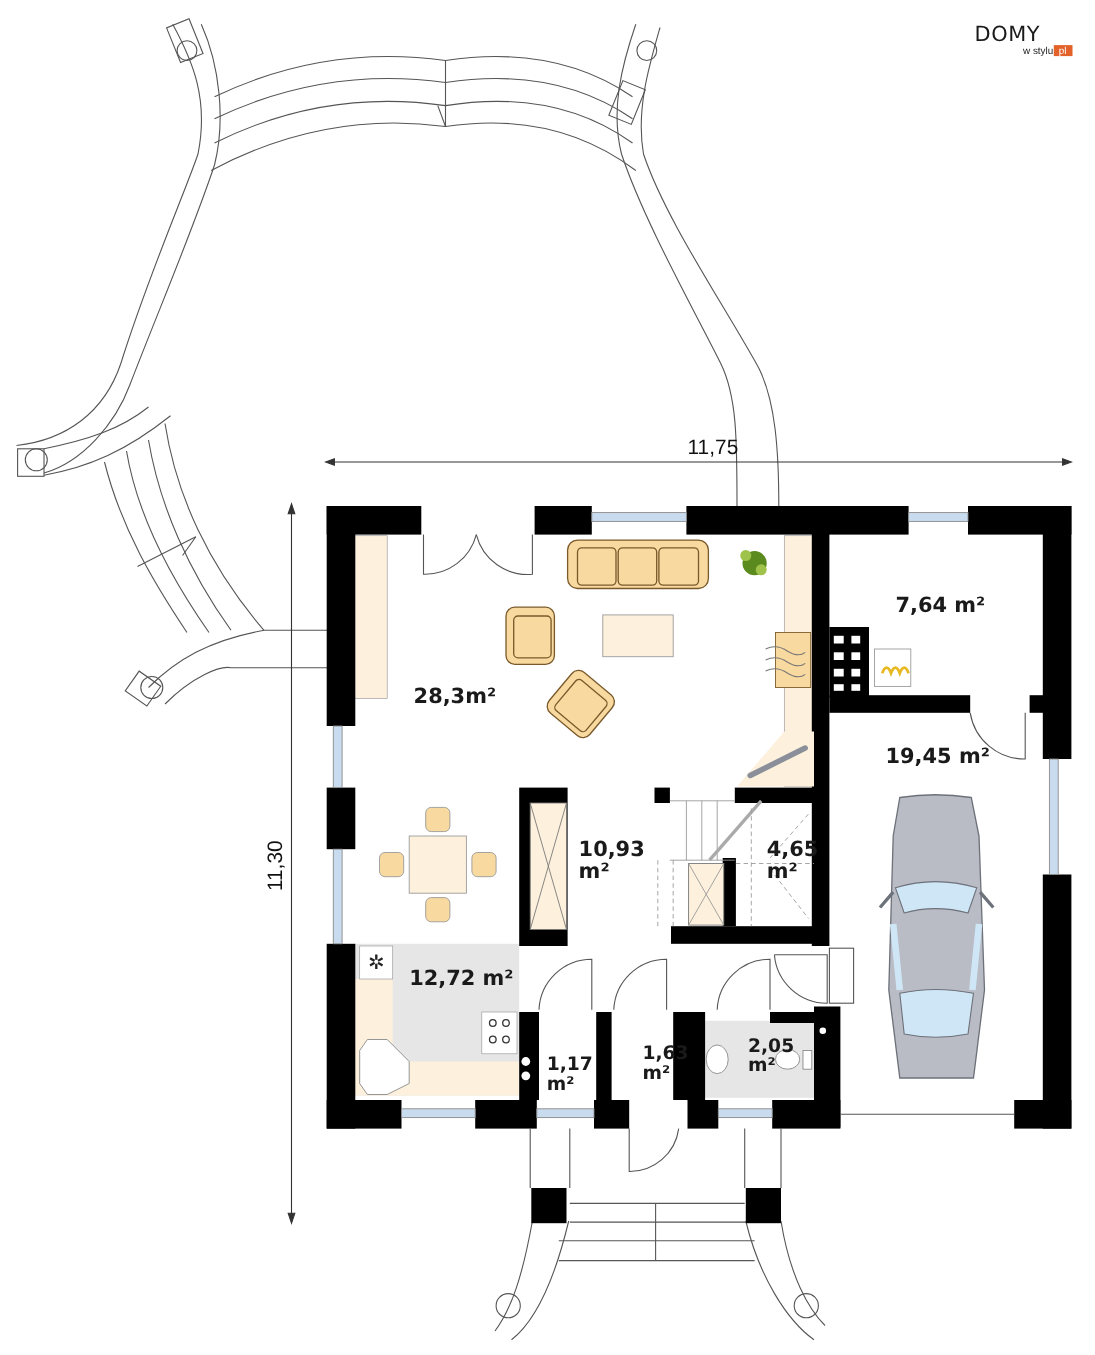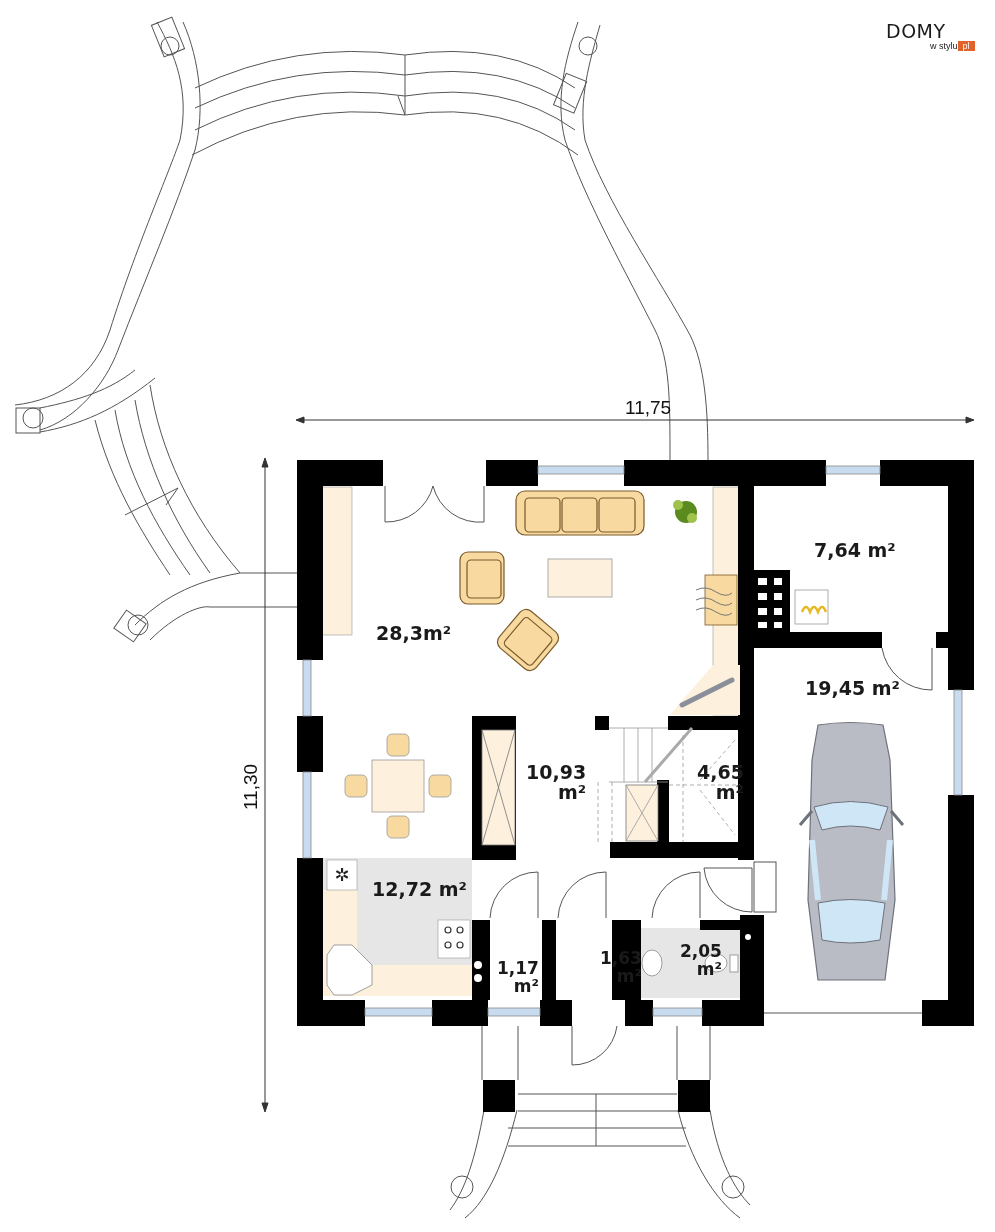--- a/index.html
+++ b/index.html
@@ -1,18 +1,18 @@
 <!DOCTYPE html>
 <html><head>
 <meta charset="utf-8">
 <style>
   html, body { margin: 0; padding: 0; background: #ffffff; }
   body { width: 995px; height: 1232px; position: relative; overflow: hidden; font-family: "Liberation Sans", sans-serif; }
   svg { position: absolute; left: 0; top: 0; }
-  .lbl { position: absolute; font-family: "DejaVu Sans", sans-serif; font-weight: bold; color: #1a1a1a; text-align: right; line-height: 1.05; white-space: nowrap; }
+  .lbl { position: absolute; font-family: "DejaVu Sans", sans-serif; font-weight: bold; color: #1a1a1a; text-align: left; line-height: 1.05; white-space: nowrap; }
   .lbl.big { font-size: 19px; }
   .lbl.med { font-size: 17px; }
   .dim { position: absolute; font-family: "Liberation Sans", sans-serif; font-size: 19px; color: #111; }
   .dim.v { transform: rotate(-90deg); transform-origin: center center; }
   .logo { position: absolute; left: 886px; top: 22px; }
   .logo .brand { font-family: "DejaVu Sans", sans-serif; font-weight: normal; font-size: 19px; color: #1b1b1b; letter-spacing: 0.5px; display: block; line-height: 1; }
   .logo .sub { position: absolute; left: 44px; top: 19px; font-family: "Liberation Sans", sans-serif; font-size: 9px; color: #222; white-space: nowrap; }
   .logo .tld { background: #e2622a; color: #fff; padding: 0 5px; }
 </style>
 </head>
@@ -294,18 +294,18 @@
 <div class="lbl big" style="left:526px; top:763px;">
   <span>10,93</span><br><span>m²</span>
 </div>
 <div class="lbl big" style="left:697px; top:763px;">
   <span>4,65</span><br><span>m²</span>
 </div>
 <div class="lbl big" style="left:372px; top:880px;">12,72 m²</div>
 <div class="lbl med" style="left:497px; top:944px;margin-top:16px;">
   <span>1,17</span><br><span>m²</span>
 </div>
-<div class="lbl med" style="left:600px; top:950px;">
+<div class="lbl med" style="left:584px; top:950px;">
   <span>1,63</span><br><span>m²</span>
 </div>
 <div class="lbl med" style="left:680px; top:943px;">
   <span>2,05</span><br><span>m²</span>
 </div>
 
 </body></html>

